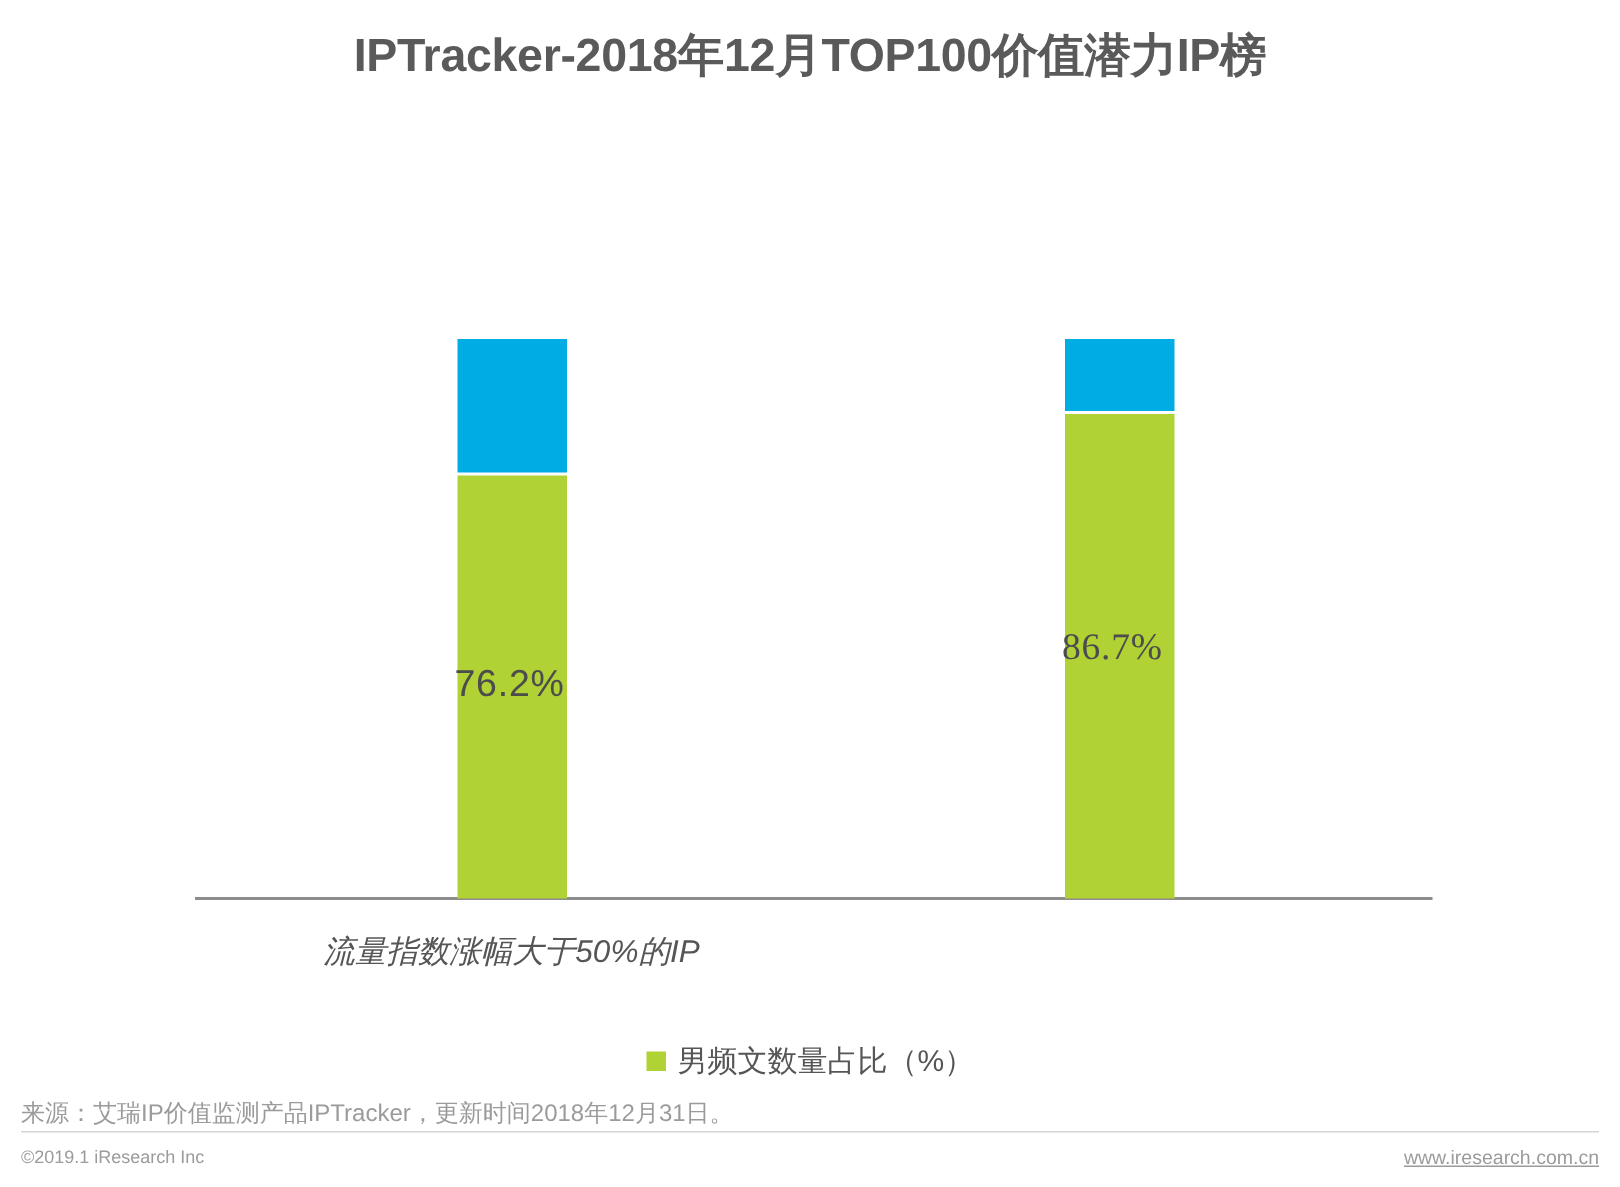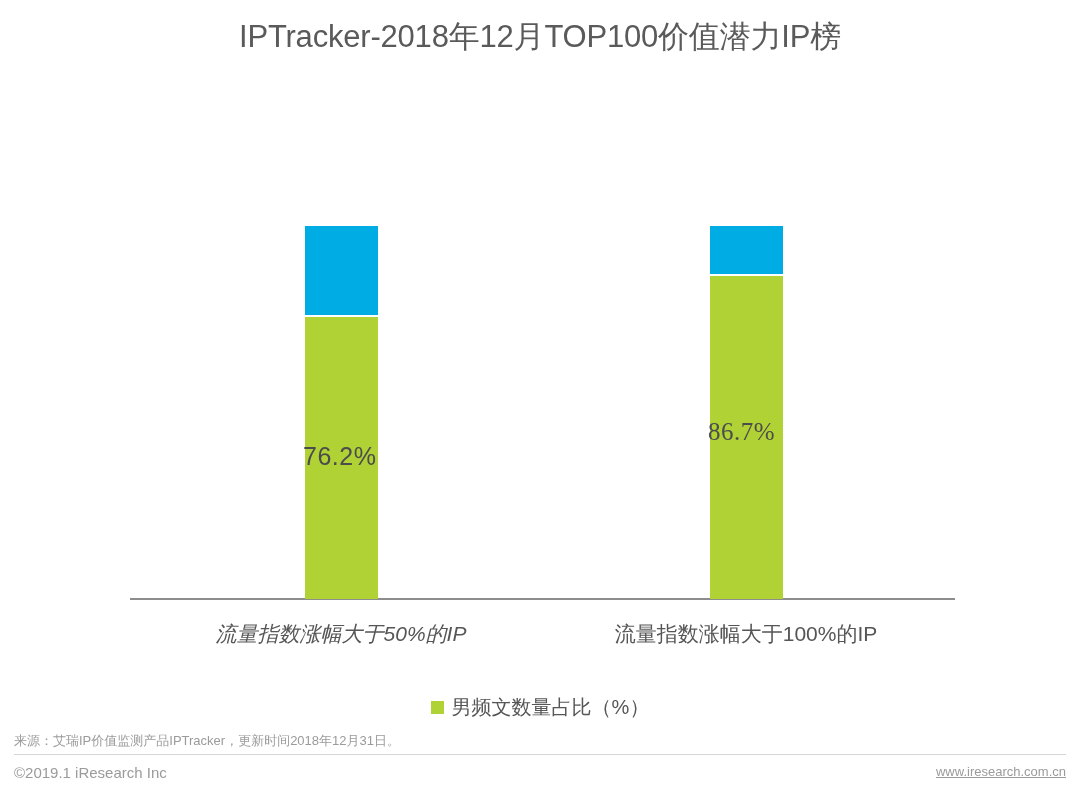--- a/index.html
+++ b/index.html
@@ -19,21 +19,21 @@
   #title-block {
     position: absolute;
     top: 16px;
     left: 0;
     width: 1080px;
     text-align: center;
     color: #5a5a5a;
   }
   #title-block .title-line {
     font-size: 31px;
-    font-weight: normal;
+    font-weight: bold;
     line-height: 42px;
     letter-spacing: -0.2px;
     white-space: nowrap;
   }
 
   
   #chart-area {
     position: absolute;
     left: 0;
     top: 0;
@@ -103,37 +103,37 @@
     height: 13px;
     display: inline-block;
     flex: 0 0 auto;
   }
 
   
   #source-note {
     position: absolute;
     left: 14px;
     top: 732px;
-    font-size: 13px;
+    font-size: 16px;
     color: #9b9b9b;
     white-space: nowrap;
   }
   #footer-rule {
     position: absolute;
     left: 14px;
     top: 754px;
     width: 1052px;
     height: 1px;
     background: #d6d6d6;
   }
   #footer-left {
     position: absolute;
     left: 14px;
     top: 764px;
-    font-size: 15px;
+    font-size: 12px;
     color: #9b9b9b;
     white-space: nowrap;
   }
   #footer-right {
     position: absolute;
     right: 14px;
     top: 764px;
     font-size: 13px;
     color: #9b9b9b;
     white-space: nowrap;
@@ -156,21 +156,20 @@
     <div class="seg seg-green" style="top:91px; height:282px;"></div>
     <div class="seg-label" style="top:216px; left:-2px;">76.2%</div>
   </div>
   <div class="cat-label" style="left:131px;font-style:italic;">流量指数涨幅大于50%的IP</div>
 
   <div class="bar-stack" style="left:710px; top:226px; height:373px;font-family:Liberation Serif, serif;">
     <div class="seg seg-blue" style="top:0px; height:48px;"></div>
     <div class="seg seg-green" style="top:50px; height:323px;"></div>
     <div class="seg-label" style="top:192px; left:-2px;">86.7%</div>
   </div>
-  <div class="cat-label" style="left:536px;">流量指数涨幅大于100%的IP</div>
 
 </div>
 
 <div id="legend">
   <div class="legend-item">
     <span class="legend-swatch" style="background:#b0d235;"></span>
     <span>男频文数量占比（%）</span>
   </div>
 </div>
 

